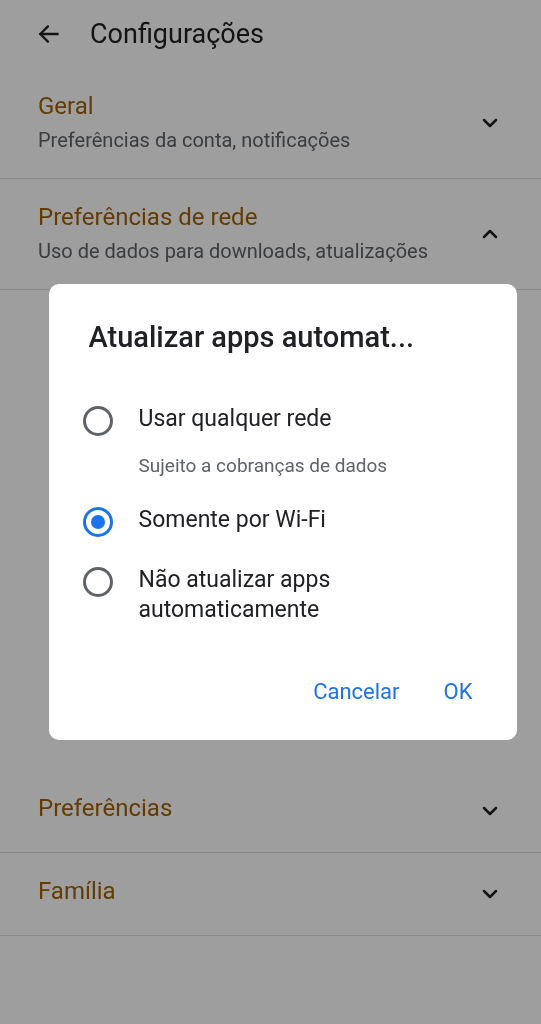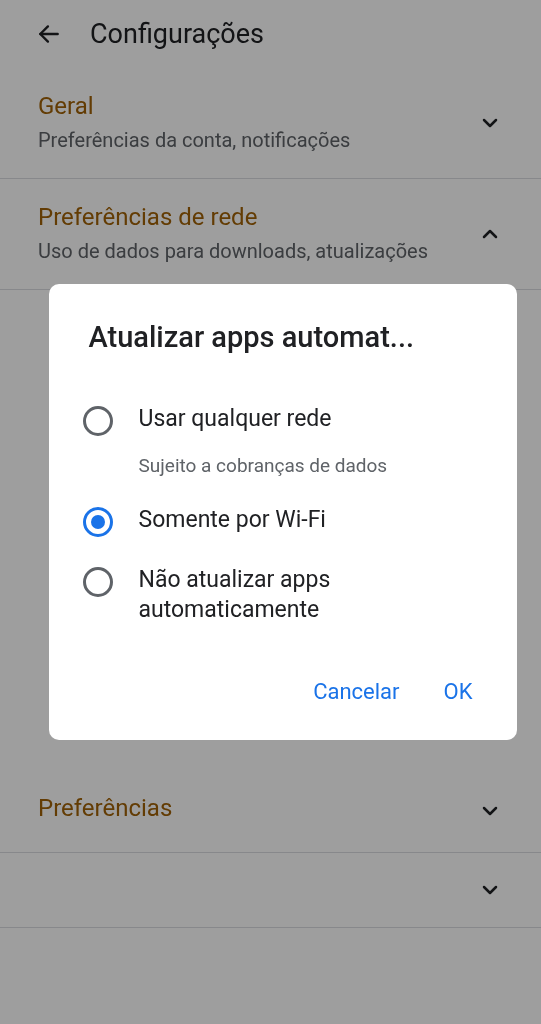--- a/index.html
+++ b/index.html
@@ -207,20 +207,21 @@
     </div>
     <div class="chevron">
       <svg width="24" height="24" viewBox="0 0 24 24" fill="none" stroke="#202124" stroke-width="2.5" stroke-linecap="round" stroke-linejoin="round">
         <polyline points="6 9 12 15 18 9"></polyline>
       </svg>
     </div>
   </div>
 
   <div class="section">
     <div class="section-content">
+      <div class="section-title">Família</div>
     </div>
     <div class="chevron">
       <svg width="24" height="24" viewBox="0 0 24 24" fill="none" stroke="#202124" stroke-width="2.5" stroke-linecap="round" stroke-linejoin="round">
         <polyline points="6 9 12 15 18 9"></polyline>
       </svg>
     </div>
   </div>
 </div>
 
 <div class="overlay">

